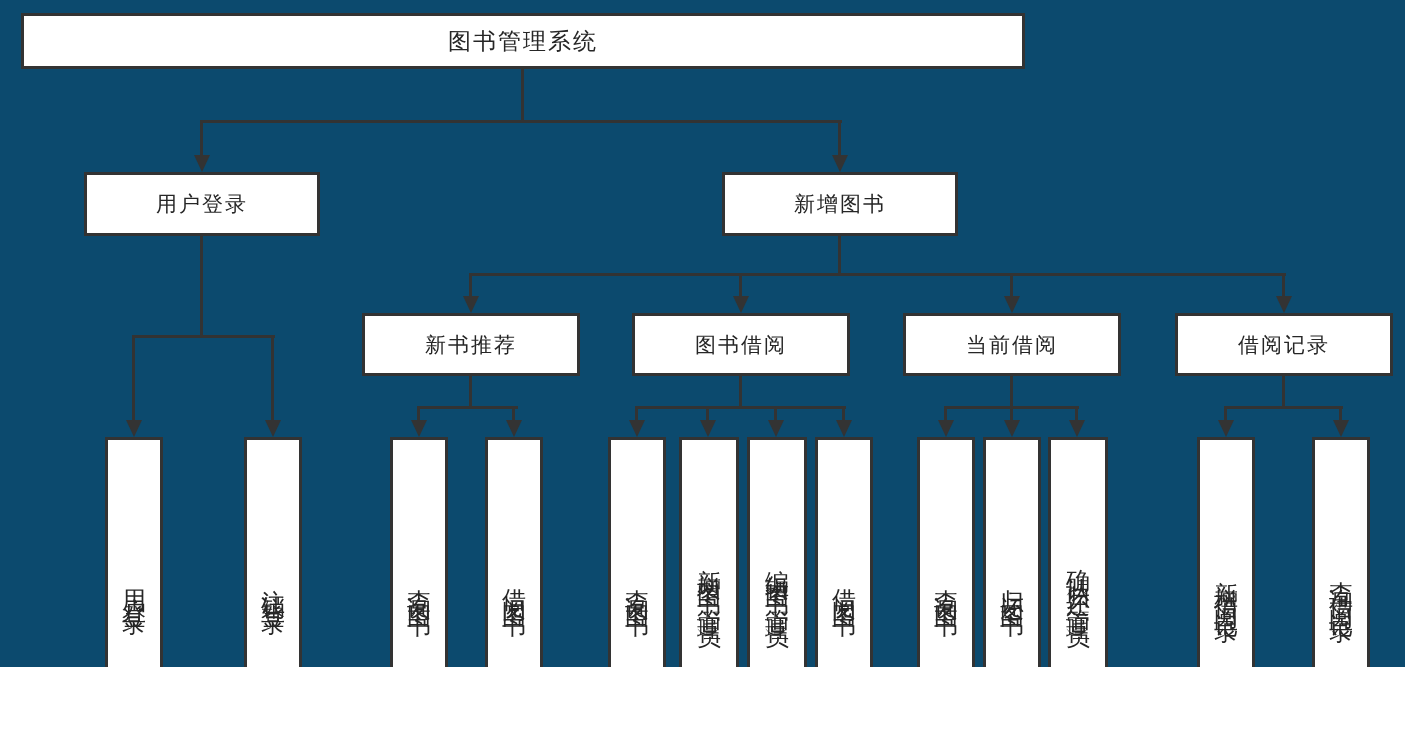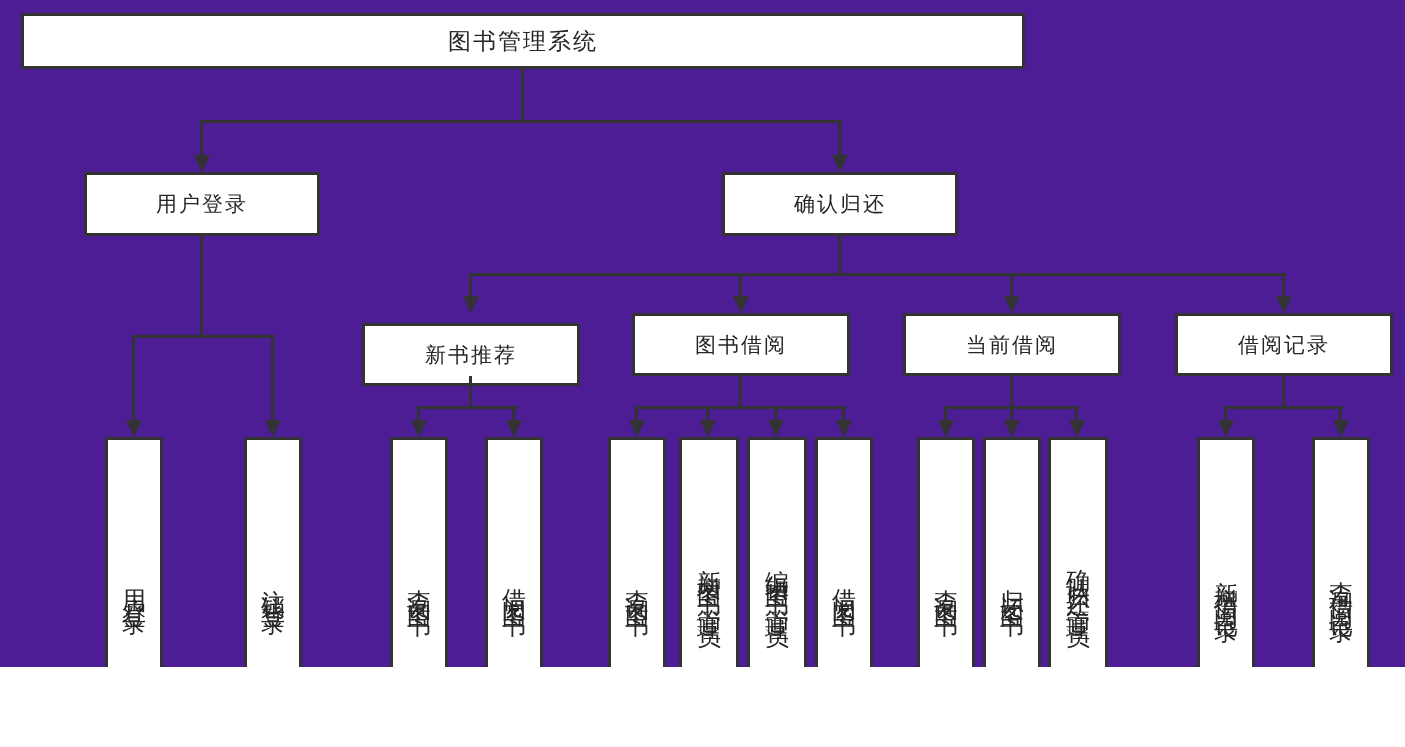--- a/index.html
+++ b/index.html
@@ -1,21 +1,21 @@
 <!DOCTYPE html>
 <html><head>
 <meta charset="utf-8">
 <style>
   html, body { margin: 0; padding: 0; background: #ffffff; }
   body { font-family: "Liberation Sans", "DejaVu Sans", sans-serif; }
   .canvas {
     position: relative;
     width: 1405px;
     height: 667px;
-    background: #4c1d95;
+    background: #0c4a6e;
     overflow: hidden;
   }
   .box {
     position: absolute;
     box-sizing: border-box;
     background: #ffffff;
     border: 3px solid #333333;
     display: flex;
     align-items: center;
     justify-content: center;
@@ -63,42 +63,42 @@
   <div class="hline" style="left:200px; top:120px; width:642px;"></div>
   <div class="vline" style="left:200px; top:120px; height:36px;"></div>
   <div class="arrow-down" style="left:194px; top:155px;"></div>
   <div class="vline" style="left:838px; top:120px; height:36px;"></div>
   <div class="arrow-down" style="left:832px; top:155px;"></div>
 
   <div class="box hbox" style="left:84px; top:172px; width:236px; height:64px;">
     <span>用户登录</span>
   </div>
   <div class="box hbox" style="left:722px; top:172px; width:236px; height:64px;">
-    <span>确认归还</span>
+    <span>新增图书</span>
   </div>
 
   <div class="vline" style="left:200px; top:236px; height:99px;"></div>
   <div class="hline" style="left:132px; top:335px; width:143px;"></div>
   <div class="vline" style="left:132px; top:335px; height:87px;"></div>
   <div class="arrow-down" style="left:126px; top:420px;"></div>
   <div class="vline" style="left:271px; top:335px; height:87px;"></div>
   <div class="arrow-down" style="left:265px; top:420px;"></div>
 
   <div class="vline" style="left:838px; top:236px; height:39px;"></div>
   <div class="hline" style="left:469px; top:273px; width:817px;"></div>
   <div class="vline" style="left:469px; top:273px; height:25px;"></div>
   <div class="arrow-down" style="left:463px; top:296px;"></div>
   <div class="vline" style="left:739px; top:273px; height:25px;"></div>
   <div class="arrow-down" style="left:733px; top:296px;"></div>
   <div class="vline" style="left:1010px; top:273px; height:25px;"></div>
   <div class="arrow-down" style="left:1004px; top:296px;"></div>
   <div class="vline" style="left:1282px; top:273px; height:25px;"></div>
   <div class="arrow-down" style="left:1276px; top:296px;"></div>
 
-  <div class="box hbox" style="left:362px; top:323px; width:218px; height:63px;">
+  <div class="box hbox" style="left:362px; top:313px; width:218px; height:63px;">
     <span>新书推荐</span>
   </div>
   <div class="box hbox" style="left:903px; top:313px; width:218px; height:63px;">
     <span>当前借阅</span>
   </div>
   <div class="box hbox" style="left:632px; top:313px; width:218px; height:63px;">
     <span>图书借阅</span>
   </div>
   <div class="box hbox" style="left:1175px; top:313px; width:218px; height:63px;">
     <span>借阅记录</span>

